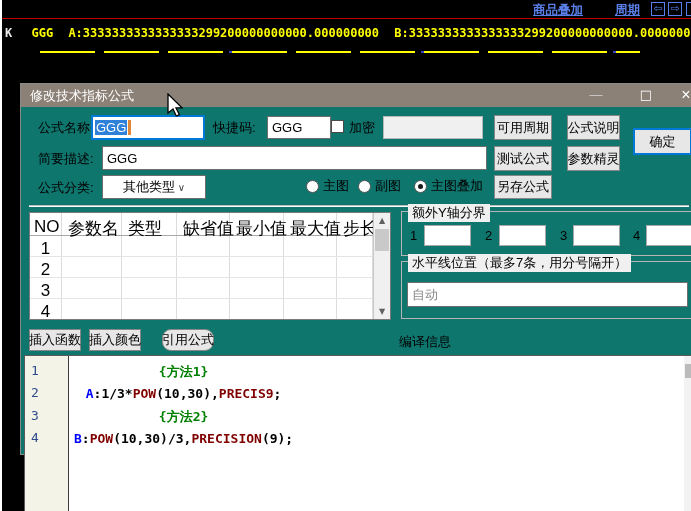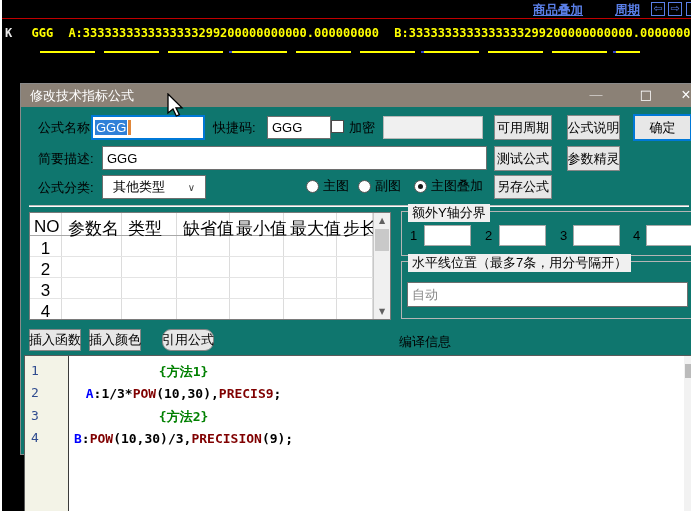--- a/index.html
+++ b/index.html
@@ -58,21 +58,21 @@
   .sel-text{background:#2f80d8;color:#fff;font-size:13px;padding:0 1px;}
   .caret{width:3px;height:15px;background:#e0873a;margin-left:1px;}
 
   .btn{position:absolute;background:#e7e7e7;border:1px solid #878787;font-size:13px;color:#000;
        display:flex;align-items:center;justify-content:center;cursor:pointer;white-space:nowrap;}
   .btn-ok{border:2px solid var(--accent);}
 
   .checkbox{position:absolute;left:310px;top:36px;width:13px;height:13px;border:1px solid #4a4a4a;background:#fff;}
 
   .dropdown{position:absolute;left:81px;top:91px;width:104px;height:24px;border:1px solid #6e6e6e;background:#fff;
-            display:flex;align-items:center;justify-content:space-between;padding:0 10px;font-size:13px;cursor:pointer;}
+            display:flex;align-items:center;justify-content:space-between;padding:0 20px;font-size:13px;cursor:pointer;}
   .dd-chevron{font-size:10px;color:#444;}
 
   .radio-item{position:absolute;display:flex;align-items:center;font-size:13px;cursor:pointer;}
   .radio-item.r0{left:285px;top:93px;}
   .radio-item.r1{left:337px;top:93px;}
   .radio-item.r2{left:393px;top:93px;}
   .radio-circle{width:13px;height:13px;border:1px solid #555;border-radius:50%;background:#fff;margin-right:4px;position:relative;flex:none;}
   .radio-circle.checked::after{content:"";position:absolute;left:3px;top:3px;width:5px;height:5px;border-radius:50%;background:#1a1a1a;}
 
   .separator{position:absolute;left:8px;top:121px;width:660px;height:2px;border-top:1px solid #bdbdbd;border-bottom:1px solid #fdfdfd;}
@@ -162,21 +162,21 @@
       <span class="sel-text">GGG</span>
       <span class="caret"></span>
     </div>
     <span class="lbl" style="left:192px;top:35px;">快捷码:</span>
     <input class="tin" style="left: 246px; top: 32px; width: 64px; height: 23px;" readonly="" value="GGG">
     <span class="checkbox"></span>
     <span class="lbl" style="left:328px;top:35px;">加密</span>
     <input class="tin tin-disabled" style="left: 362px; top: 32px; width: 100px; height: 23px;" readonly="">
     <div class="btn" style="left:473px;top:31px;width:58px;height:25px;">可用周期</div>
     <div class="btn" style="left:546px;top:31px;width:53px;height:25px;">公式说明</div>
-    <div class="btn btn-ok" style="left:612px;top:30px;width:59px;height:27px;">确定</div>
+    <div class="btn btn-ok" style="left:612px;top:44px;width:59px;height:27px;">确定</div>
 
     <span class="lbl" style="left:17px;top:66px;">简要描述:</span>
     <input class="tin" style="left: 81px; top: 62px; width: 385px; height: 24px;" readonly="" value="GGG">
     <div class="btn" style="left:473px;top:62px;width:58px;height:25px;">测试公式</div>
     <div class="btn" style="left:546px;top:62px;width:53px;height:25px;">参数精灵</div>
 
     <span class="lbl" style="left:17px;top:95px;">公式分类:</span>
     <div class="dropdown">
       <span>其他类型</span>
       <span class="dd-chevron">∨</span>

